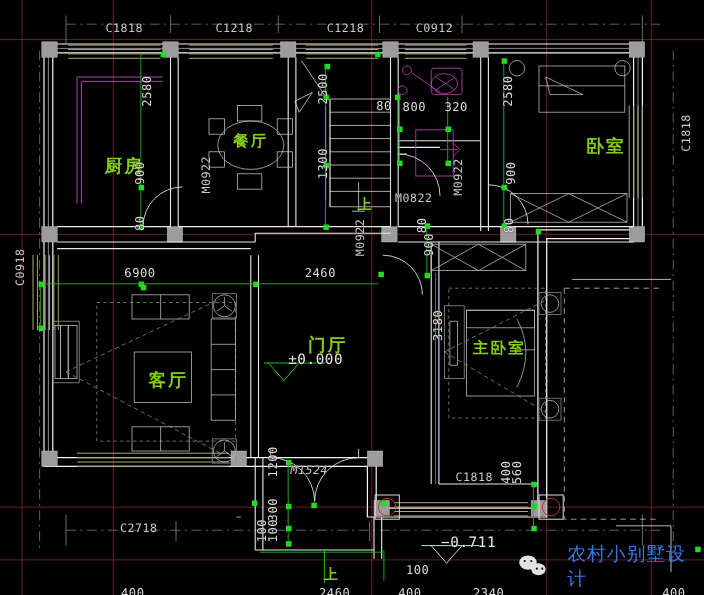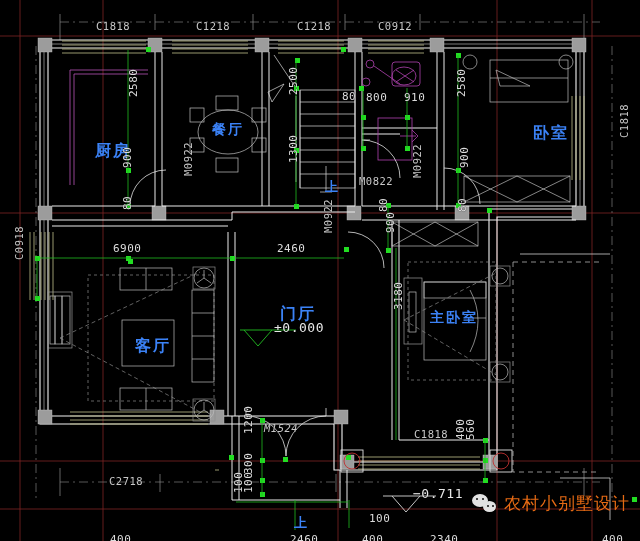--- a/index.html
+++ b/index.html
@@ -19,42 +19,43 @@
     color:#e8e8e8;
     font-family:"DejaVu Sans Mono","Liberation Mono",monospace;
     white-space:nowrap;
     line-height:1;
     letter-spacing:.5px;
     text-shadow:0 0 1px #000;
   }
   .cn{
     font-family:"DejaVu Sans","Liberation Sans",sans-serif;
     font-weight:bold;
-    color:#3b82f6;
+    color:#84cc16;
     letter-spacing:2px;
   }
   .dim{font-size:11px;color:#dcdcdc;}
   .dim-v{
     transform-origin:0 0;
     transform:rotate(-90deg);
   }
   .tag{font-size:10.5px;color:#c8c8c8;}
-  .lvl{font-size:13px;color:#e8e8e8;margin-left:12px;}
+  .lvl{font-size:13px;color:#e8e8e8;}
   .rm16{font-size:16px;}
   .rm14{font-size:14px;}
   .rm13{font-size:13px;}
   #watermark{
     position:absolute;
     display:flex;align-items:center;gap:7px;
     left:472px;top:492px;
   }
   #wm-text{
     font-family:"DejaVu Sans","Liberation Sans",sans-serif;
-    font-size:17px;color:#f97316;font-weight:500;letter-spacing:1px;
+    font-size:17px;color:#3b82f6;font-weight:500;letter-spacing:1px;
     opacity:.92;
+    margin-left:12px;
   }
   .wechat{
     width:25px;height:20px;position:relative;opacity:.95;
   }
   .wechat .b1,.wechat .b2{
     position:absolute;border-radius:50%;background:#efefef;
   }
   .wechat .b1{width:16px;height:13px;left:0;top:0;}
   .wechat .b2{width:13px;height:11px;left:11px;top:7px;}
   .wechat i{position:absolute;width:2px;height:2px;border-radius:50%;background:#111;}
@@ -455,21 +456,21 @@
       <span class="lbl tag" style="left: 264px; top: 423px; font-style: italic;">M1524</span>
       <span class="lbl dim dim-v" style="left: 128px; top: 97px;">2580</span>
       <span class="lbl dim dim-v" style="left: 122px; top: 168px;">900</span>
       <span class="lbl dim dim-v" style="left: 122px; top: 210px;">80</span>
       <span class="lbl dim" style="left: 113px; top: 243px;">6900</span>
       <span class="lbl dim" style="left: 277px; top: 243px;">2460</span>
       <span class="lbl dim dim-v" style="left: 288px; top: 95px;">2500</span>
       <span class="lbl dim dim-v" style="left: 288px; top: 163px;">1300</span>
       <span class="lbl dim" style="left: 342px; top: 91px;">80</span>
       <span class="lbl dim" style="left: 366px; top: 92px;">800</span>
-      <span class="lbl dim" style="left: 404px; top: 92px;">910</span>
+      <span class="lbl dim" style="left: 404px; top: 92px;">320</span>
       <span class="lbl dim dim-v" style="left: 456px; top: 97px;">2580</span>
       <span class="lbl dim dim-v" style="left: 459px; top: 168px;">900</span>
       <span class="lbl dim dim-v" style="left: 378px; top: 212px;">80</span>
       <span class="lbl dim dim-v" style="left: 457px; top: 212px;">80</span>
       <span class="lbl dim dim-v" style="left: 385px; top: 233px;">900</span>
       <span class="lbl dim dim-v" style="left: 393px; top: 310px;">3180</span>
       <span class="lbl dim dim-v" style="left: 243px; top: 434px;">1200</span>
       <span class="lbl dim dim-v" style="left: 243px; top: 474px;">300</span>
       <span class="lbl dim dim-v" style="left: 233px; top: 493px;">100</span>
       <span class="lbl dim dim-v" style="left: 243px; top: 493px;">100</span>

